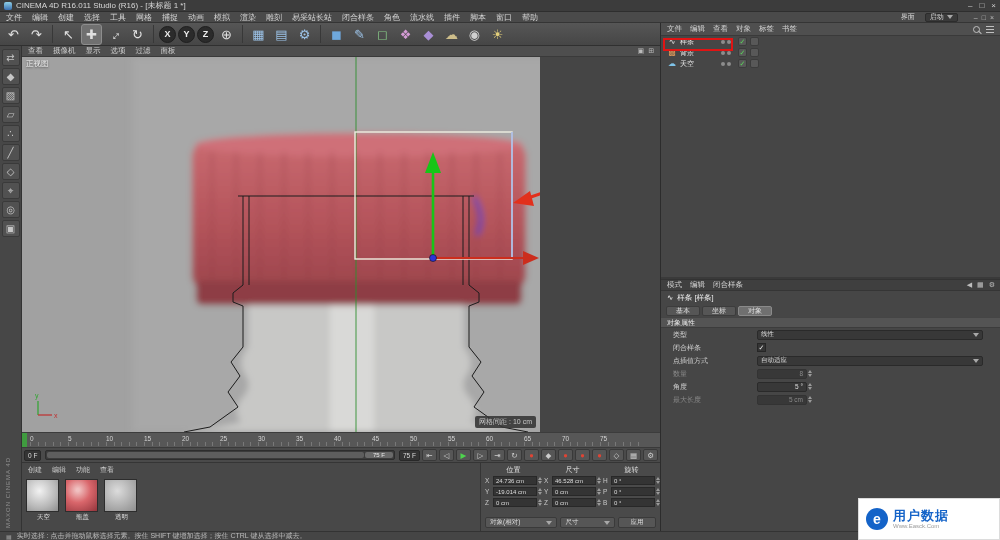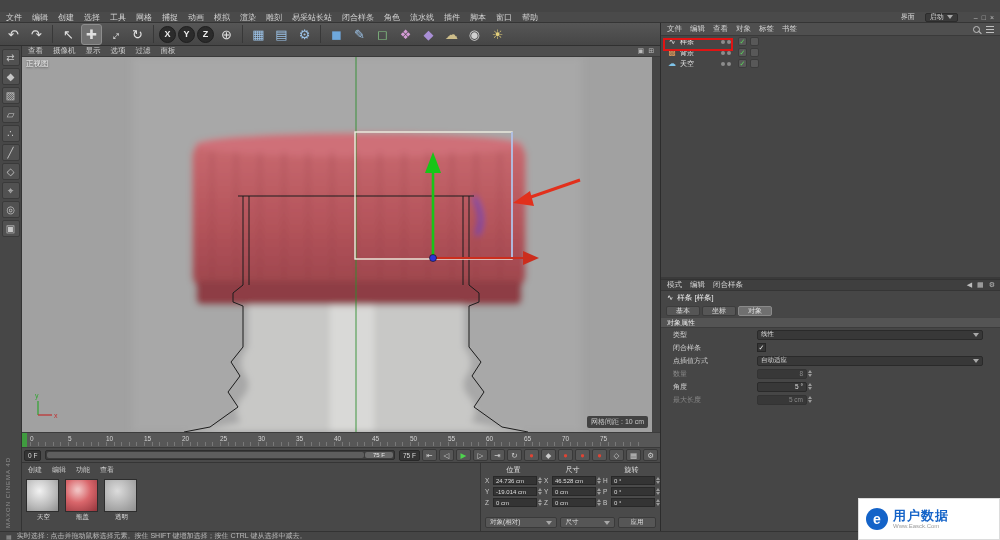--- a/index.html
+++ b/index.html
@@ -88,20 +88,29 @@
   .watermark{background:#ffffff;display:flex;align-items:center;gap:5px;padding:3px 7px;border:1px solid #dcdcdc;z-index:50}
   .wlogo{width:22px;height:22px;border-radius:50%;background:#1463c8;color:#fff;font-weight:bold;font-size:14px;display:flex;align-items:center;justify-content:center}
   .wt1{color:#1463c8;font-size:13px;font-weight:bold;line-height:14px;letter-spacing:1px}
   .wt2{color:#9a9a9a;font-size:6px}
 </style>
 </head>
 <body>
 
 <div id="app">
 
+  <div class="abs titlebar" style="left:0;top:0;width:1000px;height:12px">
+    <span class="appicon"></span>
+    <span>CINEMA 4D R16.011 Studio (R16) - [未标题 1 *]</span>
+    <span class="winbtns">
+      <span>–</span>
+      <span>□</span>
+      <span>×</span>
+    </span>
+  </div>
 
   <div class="abs menubar" style="left:0;top:12px;width:1000px;height:11px">
     <span class="mi">文件</span>
     <span class="mi">编辑</span>
     <span class="mi">创建</span>
     <span class="mi">选择</span>
     <span class="mi">工具</span>
     <span class="mi">网格</span>
     <span class="mi">捕捉</span>
     <span class="mi">动画</span>
@@ -180,21 +189,21 @@
       <span>摄像机</span>
       <span>显示</span>
       <span>选项</span>
       <span>过滤</span>
       <span>面板</span>
       <span class="vpcorner">
         <span>▣</span>
         <span>⊞</span>
       </span>
     </div>
-    <div style="position:relative;width:630px;height:375px;background:#a1a1a1;overflow:hidden">
+    <div style="position:relative;width:518px;height:375px;background:#a1a1a1;overflow:hidden">
       <svg width="638" height="375" viewBox="0 0 638 375">
         <defs>
           <linearGradient id="capGrad" x1="0" y1="0" x2="0" y2="1">
             <stop offset="0" stop-color="#c96a70"></stop>
             <stop offset="0.55" stop-color="#b4545b"></stop>
             <stop offset="1" stop-color="#9c454c"></stop>
           </linearGradient>
           <filter id="blur3">
               <feGaussianBlur stdDeviation="3"></feGaussianBlur>
             </filter>

